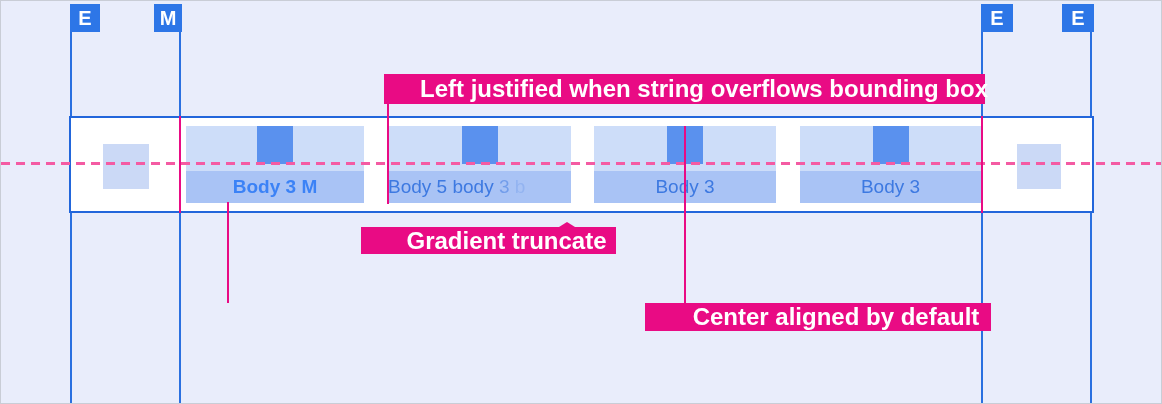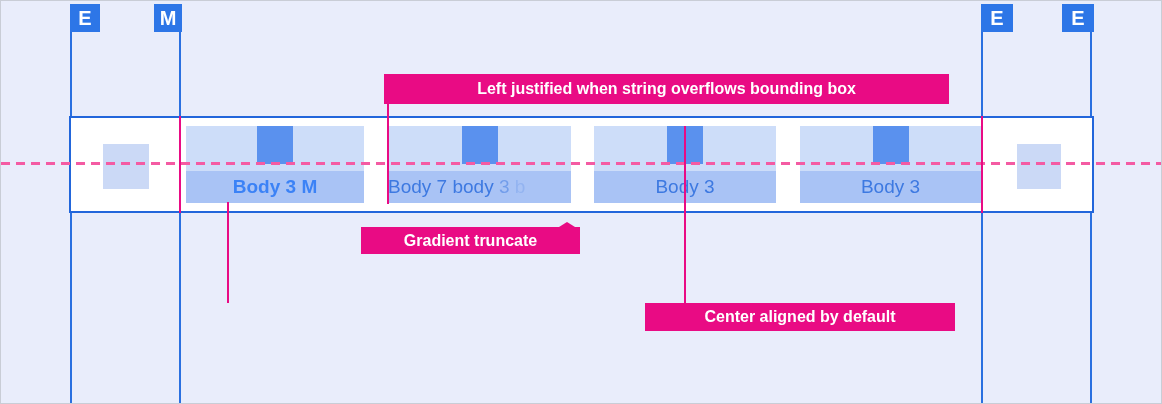--- a/index.html
+++ b/index.html
@@ -46,21 +46,21 @@
   
   .mline{position:absolute; width:2px; background:#e90b84;}
   .mline.start{left:178px; top:115px; height:97px;}
   .mline.end{left:980px; top:115px; height:97px;}
   .mline.leftjust{left:386px; top:103px; height:100px;}
   .mline.medium{left:226px; top:201px; height:101px;}
   .mline.center{left:683px; top:125px; height:177px;}
 
   
   .note{position:absolute; background:#e90b84; color:#fff; font-weight:bold;
-        font-size:16px; text-align:center; white-space:nowrap;}
+        font-size:24px; text-align:center; white-space:nowrap;padding-left:36px;}
   .note.n1{left:383px; top:73px;  width:565px; height:30px; line-height:30px;}
   .note.n2{left:360px; top:226px; width:219px; height:27px; line-height:27px;}
   .note.n3{left:227px; top:302px; width:416px; height:28px; line-height:28px;}
   .note.n4{left:644px; top:302px; width:310px; height:28px; line-height:28px;}
   .pointer-up{position:absolute; top:-5px; left:198px; width:0; height:0;
               border-left:8px solid transparent; border-right:8px solid transparent;
               border-bottom:5px solid #e90b84;}
 </style>
 </head>
 <body>
@@ -80,21 +80,21 @@
       <div class="tab-rest"></div>
       <div class="tab-square"></div>
       <div class="tab-textbg"></div>
       <div class="tab-label active">Body 3 M</div>
     </div>
 
     <div class="tab t2">
       <div class="tab-rest"></div>
       <div class="tab-square"></div>
       <div class="tab-textbg"></div>
-      <div class="tab-label leftalign"><span>Body 7 body </span><span class="f55">3 </span><span class="f20">b</span></div>
+      <div class="tab-label leftalign"><span>Body 5 body </span><span class="f55">3 </span><span class="f20">b</span></div>
     </div>
 
     <div class="tab t3">
       <div class="tab-rest"></div>
       <div class="tab-square"></div>
       <div class="tab-textbg"></div>
       <div class="tab-label">Body 3</div>
     </div>
 
     <div class="tab t4">

